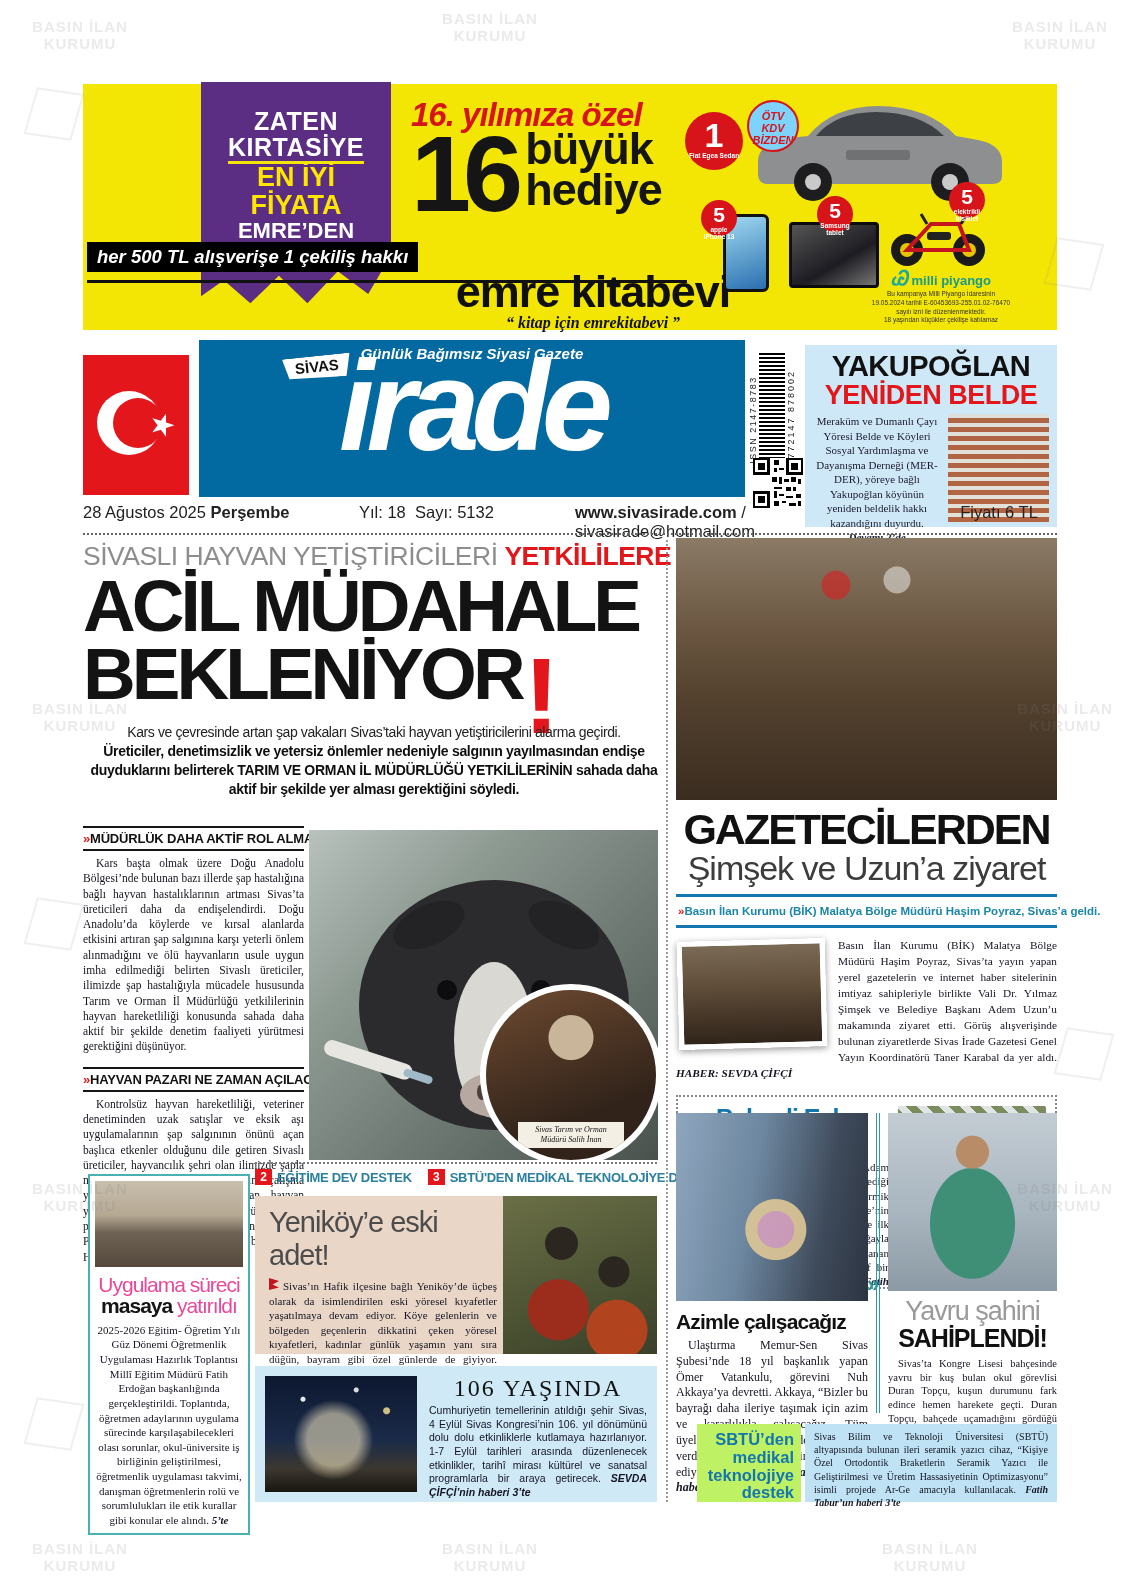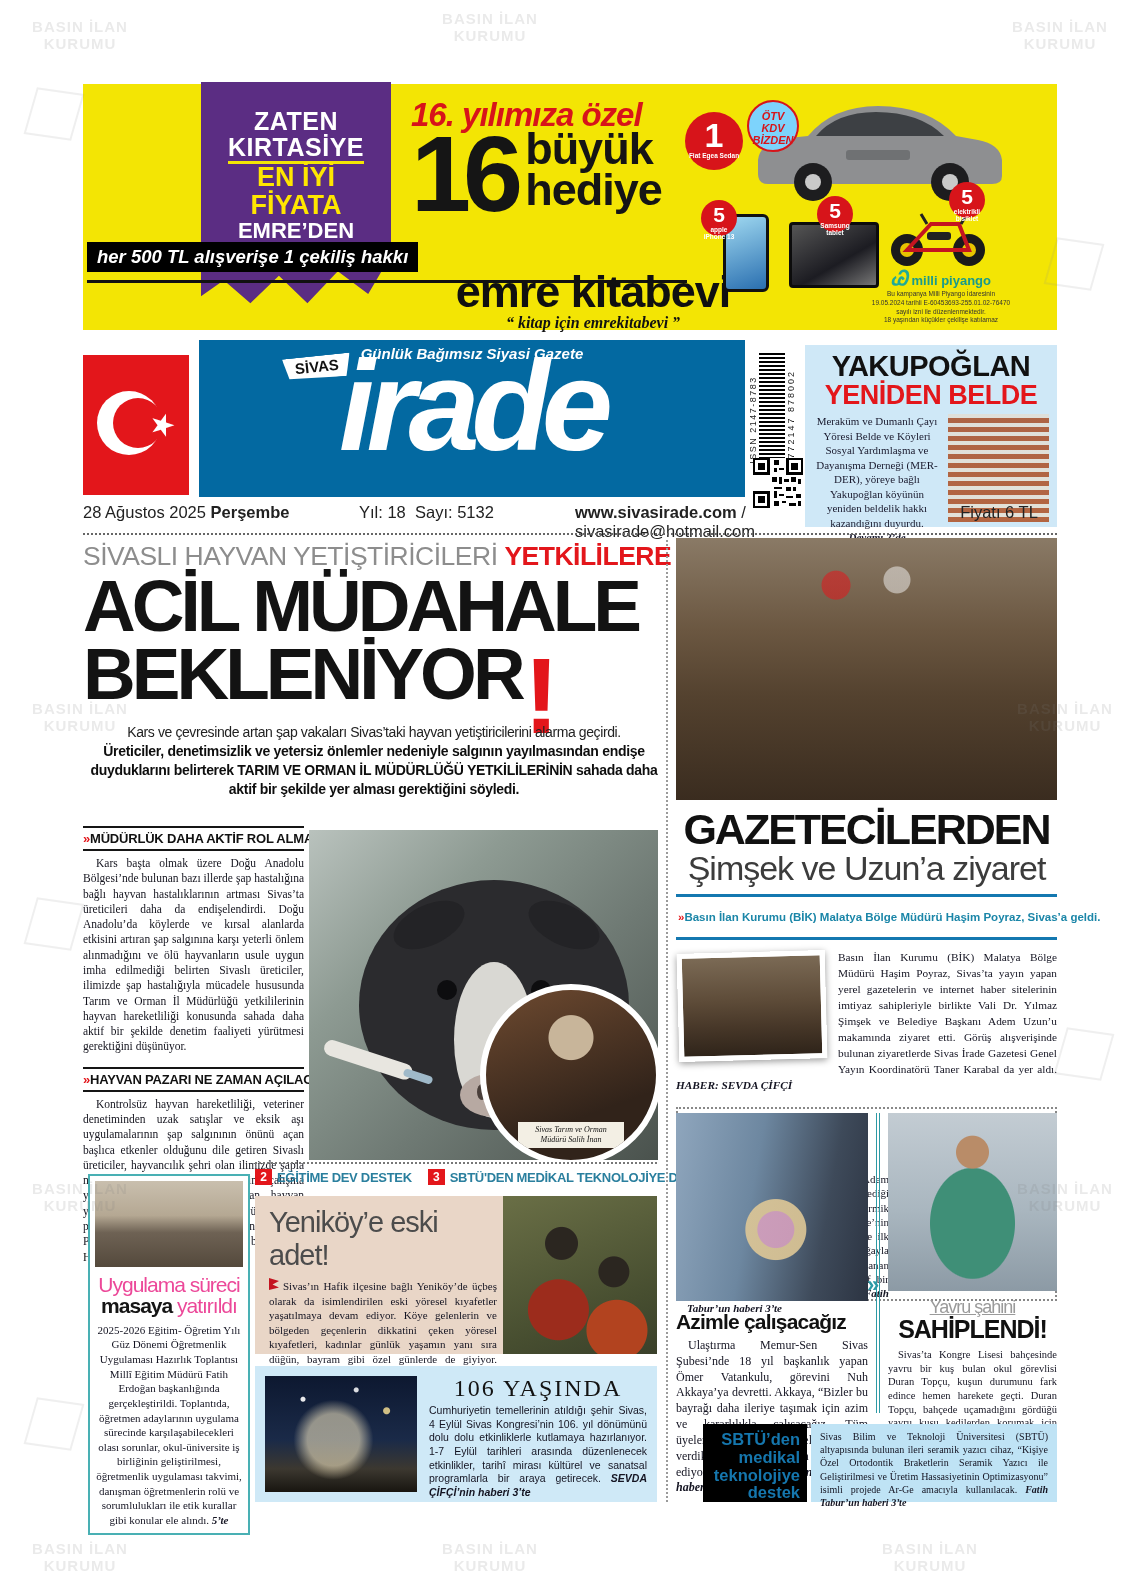--- a/index.html
+++ b/index.html
@@ -108,21 +108,21 @@
              font-family:"Liberation Serif",serif;font-style:italic;font-size:8px;line-height:1.25;
              text-align:center;padding:3px 7px;width:92px;}
   .vdash{position:absolute;left:666px;top:540px;height:962px;border-left:2px dotted #9a9a9a;z-index:2;}
   .rcol{position:absolute;left:676px;top:538px;width:381px;z-index:2;}
   .meetphoto{width:381px;height:262px;background:
      radial-gradient(circle at 42% 18%,rgba(227,22,27,.55) 0 14px,transparent 15px),
      radial-gradient(circle at 58% 16%,rgba(245,245,245,.5) 0 13px,transparent 14px),
      linear-gradient(180deg,#8a7a66 0%,#6b5741 35%,#54422f 60%,#3a2c1f 100%);}
   .gz-t1{text-align:center;font-weight:800;font-size:43px;letter-spacing:-2px;margin-top:8px;line-height:1;}
   .gz-t2{text-align:center;font-weight:400;font-size:34px;color:#3c3c3c;letter-spacing:-1px;line-height:1.05;}
-  .gz-kick{border-top:3px solid #1478b0;border-bottom:3px solid #1478b0;padding:14px 2px;margin-top:7px;
+  .gz-kick{border-top:3px solid #1478b0;border-bottom:3px solid #1478b0;padding:8px 2px;margin-top:7px;
            font-weight:800;font-size:11.5px;color:#1b86a8;white-space:nowrap;}
   .gz-art{margin-top:9px;font-family:"Liberation Serif",serif;font-size:11.3px;text-align:justify;line-height:1.42;color:#141422;}
   .gz-ph{float:left;width:138px;height:98px;margin:3px 12px 4px 2px;border:5px solid #fff;
          box-shadow:0 2px 7px rgba(0,0,0,.4);transform:rotate(-1.5deg);background:
          linear-gradient(180deg,#7b6a55 0%,#5d4b38 45%,#483829 70%,#2f241a 100%);}
   .it{font-style:italic;font-weight:700;}
   .bahceli{margin-top:14px;border:2px dotted #888;padding:9px;display:flex;gap:9px;height:172px;box-sizing:content-box;}
   .bh-l{width:202px;}
   .bh-t{color:#1576ad;font-weight:800;font-size:25px;line-height:.98;text-align:center;letter-spacing:-1px;}
   .bh-body{font-family:"Liberation Serif",serif;font-size:11px;text-align:justify;line-height:1.3;margin-top:5px;color:#141422;}
@@ -174,26 +174,26 @@
      linear-gradient(100deg,#8fa6bd 0%,#6d87a0 40%,#3e4a5a 75%,#2c3442 100%);}
   .az-t{font-weight:800;font-size:21px;letter-spacing:-.8px;margin-top:9px;}
   .az-b{font-family:"Liberation Serif",serif;font-size:12px;text-align:justify;line-height:1.32;margin-top:4px;text-indent:12px;color:#141422;}
   .vdouble{position:absolute;left:876px;top:1113px;height:300px;width:2px;border-left:1px solid #2d9aa5;border-right:1px solid #2d9aa5;z-index:2;}
   .dchev{position:absolute;left:867px;top:1272px;color:#2d9aa5;font-size:22px;font-weight:800;z-index:3;}
   .sahin{position:absolute;left:888px;top:1113px;width:169px;z-index:2;}
   .sh-ph{width:169px;height:178px;background:
      radial-gradient(circle at 50% 22%,#b98c68 0 16px,transparent 17px),
      radial-gradient(ellipse at 50% 62%,#3f8f77 0 42px,transparent 43px),
      linear-gradient(180deg,#c3ccd3 0%,#a9b6bf 55%,#8c9aa5 100%);}
-  .sh-t1{text-align:center;color:#9a9a9a;font-size:18px;letter-spacing:-1px;margin-top:7px;line-height:1;text-decoration:underline;}
+  .sh-t1{text-align:center;color:#9a9a9a;font-size:27px;letter-spacing:-1px;margin-top:7px;line-height:1;}
   .sh-t2{text-align:center;font-weight:800;font-size:25px;letter-spacing:-1px;line-height:1.08;}
   .sh-b{font-family:"Liberation Serif",serif;font-size:10.5px;text-align:justify;line-height:1.3;margin-top:5px;text-indent:10px;color:#141422;}
   .sbtu{position:absolute;left:697px;top:1424px;width:360px;height:78px;display:flex;gap:4px;z-index:2;}
-  .sb-l{width:104px;background:#000000;text-align:right;color:#1576ad;font-weight:800;font-size:16.5px;
-        line-height:1.08;padding:7px 7px;box-sizing:border-box;margin-left:6px;}
+  .sb-l{width:104px;background:#bef264;text-align:right;color:#1576ad;font-weight:800;font-size:16.5px;
+        line-height:1.08;padding:7px 7px;box-sizing:border-box;}
   .sb-r{flex:1;background:#bfe3f5;font-family:"Liberation Serif",serif;font-size:10px;text-align:justify;
         line-height:1.32;padding:6px 9px;box-sizing:border-box;color:#141422;}
 </style>
 </head>
 <body>
 
 <div class="page">
 
   <span class="wm" style="left:20px;top:18px">BASIN İLAN KURUMU</span>
   <span class="wm" style="left:430px;top:10px">BASIN İLAN KURUMU</span>

